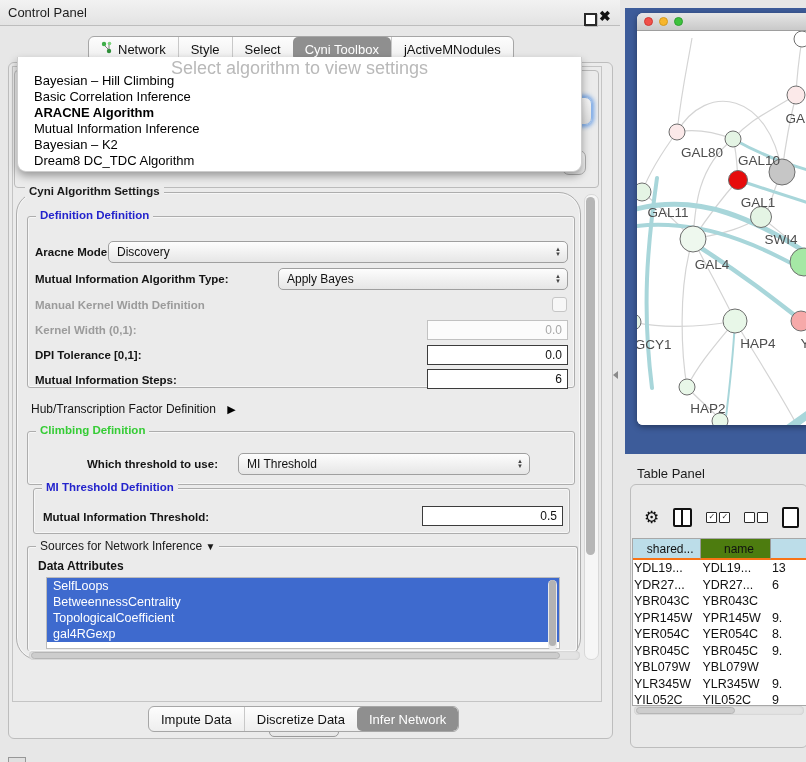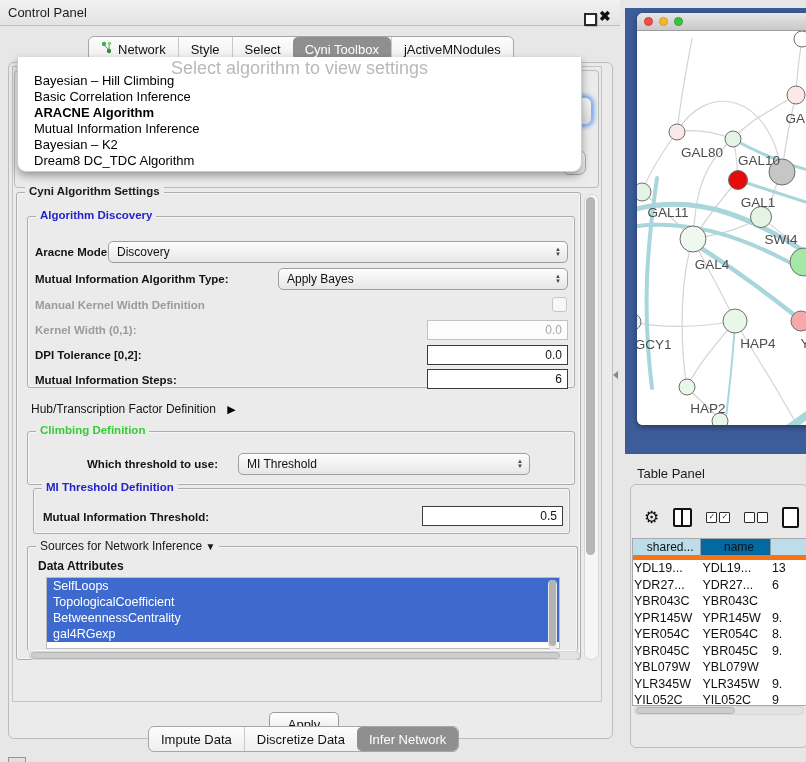--- a/index.html
+++ b/index.html
@@ -73,21 +73,21 @@
   .attr-item{height:16px;line-height:16px;font-size:12.5px;color:#fff;background:#3e6ace;padding-left:6px;}
   .list-vscroll{position:absolute;right:2px;top:2px;width:9px;height:70px;background:#e9e9e9;border-radius:5px;}
   .list-vthumb{position:absolute;left:1px;top:0;width:7px;height:66px;background:#b3b3b3;border-radius:4px;}
   .h-scroll{height:9px;border-radius:5px;background:#e3e3e3;box-shadow:inset 0 0 2px #bbb;}
   .h-thumb{height:7px;margin-top:1px;margin-left:2px;border-radius:4px;background:#cdcdcd;border:1px solid #b5b5b5;box-sizing:border-box;}
 
   .apply-btn{left:269px;top:712px;width:68px;height:23px;border:1px solid #9a9a9a;border-radius:5px;
     background:linear-gradient(#fff,#e6e6e6);font-size:13px;color:#111;
     display:flex;align-items:center;justify-content:center;}
 
-  .bottom-tabbar{left:148px;top:706px;height:24px;margin-top:20px;}
+  .bottom-tabbar{left:148px;top:706px;height:24px;}
 
   
   .blue-frame{left:625px;top:8px;width:181px;height:446px;background:#3d5c9a;}
   .mac-window{left:637px;top:13px;width:175px;height:412px;border-radius:6px;overflow:hidden;
     box-shadow:0 2px 6px rgba(0,0,0,.4);background:#fff;}
   .mac-titlebar{height:17px;background:linear-gradient(#e6e6e6,#c9c9c9);border-bottom:1px solid #9e9e9e;
     display:flex;align-items:center;padding-left:7px;}
   .light{width:9px;height:9px;border-radius:50%;margin-right:6px;box-sizing:border-box;}
   .l-red{background:#f15049;border:1px solid #ce3a34;}
   .l-yellow{background:#f7b62c;border:1px solid #d29a22;}
@@ -106,23 +106,23 @@
   .pane-icon{width:15px;height:15px;border:2px solid #111;border-radius:2px;position:relative;background:#fff;}
   .pane-icon:before{content:"";position:absolute;left:6px;top:0;width:2px;height:100%;background:#111;}
   .cb{width:9px;height:9px;border:1.5px solid #2a2a2a;border-radius:1px;font-size:8px;line-height:8px;
     color:#2a2a2a;text-align:center;background:#fff;display:inline-block;}
   .cbgroup{display:flex;gap:2px;}
   .doc-icon{width:13px;height:17px;border:2px solid #111;border-radius:2px;background:#fff;}
 
   .tp-table{left:632px;top:538px;width:174px;height:166px;background:#fff;border:1px solid #a8a8a8;overflow:hidden;}
   .tp-header{display:flex;height:21px;font-size:12px;color:#111;}
   .tp-header .hc{display:flex;align-items:center;justify-content:center;
-    border-right:1px solid #9a9a9a;border-bottom:5px solid #f97316;box-sizing:border-box;padding-left:7px;}
+    border-right:1px solid #9a9a9a;border-bottom:2px solid #f97316;box-sizing:border-box;padding-left:7px;}
   .hc.blue{background:#bcdde9;}
-  .hc.gray{background:#0369a1;}
+  .hc.gray{background:#4d7c0f;}
   .tp-row{display:flex;height:16.5px;font-size:12.5px;color:#111;}
   .tp-row .c{padding-left:1px;line-height:16.5px;white-space:nowrap;overflow:hidden;box-sizing:border-box;}
   .c1{width:76px;} .c2{width:77px;} .c3{width:40px;}
   .tp-hscroll{left:634px;top:706px;width:170px;}
   .tp-hthumb{width:58%;}
 
   .mini-square{left:8px;top:757px;width:16px;height:10px;border:1px solid #979797;background:#e0e0e0;}
 
   
   .dd-overlay{left:17px;top:57px;width:563px;height:114px;background:#fff;
@@ -173,25 +173,25 @@
 <div class="abs settings-viewport"></div>
 
 <div class="abs hidden-group1"></div>
 <div class="abs combo-fragment-blue"></div>
 <div class="abs combo-fragment-gray"></div>
 
 <div class="abs v-scroll">
   <div class="abs v-thumb"></div>
 </div>
 
-<div class="abs group" style="left:16px;top:192px;width:563px;height:466px;">
+<div class="abs group" style="left:16px;top:192px;width:563px;height:466px;border-radius:22px;">
   <span class="group-title">Cyni Algorithm Settings</span>
 
   <div class="group" style="position:absolute;left:10px;top:23px;width:546px;height:170px;">
-    <span class="group-title t-blue">Algorithm Discovery</span>
+    <span class="group-title t-blue">Definition Definition</span>
 
     <div class="abs lbl" style="left:7px;top:29px;">Aracne Mode:</div>
     <div class="abs combo" style="left:80px;top:24px;width:460px;">
       <span>Discovery</span>
       <span class="arrows">
           <span>▲</span>
           <span>▼</span>
         </span>
     </div>
 
@@ -203,21 +203,21 @@
           <span>▼</span>
         </span>
     </div>
 
     <div class="abs lbl dis" style="left:7px;top:82px;">Manual Kernel Width Definition</div>
     <div class="abs checkbox" style="left:524px;top:80px;"></div>
 
     <div class="abs lbl dis" style="left:7px;top:107px;">Kernel Width (0,1):</div>
     <div class="abs field dis" style="left:399px;top:103px;width:141px;">0.0</div>
 
-    <div class="abs lbl" style="left:7px;top:132px;">DPI Tolerance [0,2]:</div>
+    <div class="abs lbl" style="left:7px;top:132px;">DPI Tolerance [0,1]:</div>
     <div class="abs field" style="left:399px;top:128px;width:141px;">0.0</div>
 
     <div class="abs lbl" style="left:7px;top:157px;">Mutual Information Steps:</div>
     <div class="abs field" style="left:399px;top:152px;width:141px;">6</div>
   </div>
 
   <div class="abs hub-row" style="left:14px;top:209px;">
     <span>Hub/Transcription Factor Definition</span>
     <span class="tri-right" style="margin-left:8px;">▶</span>
   </div>
@@ -241,22 +241,22 @@
   </div>
 
   <div class="group" style="position:absolute;left:10px;top:353px;width:549px;height:104px;border-bottom:none;">
     <span class="group-title" style="font-weight:normal;font-size:12px;">
       <span>Sources for Network Inference</span>
       <span style="font-size:10px;">▼</span>
     </span>
     <div class="abs lbl" style="left:10px;top:12px;font-size:12px;">Data Attributes</div>
     <div class="abs attr-list" style="left:18px;top:30px;width:512px;height:70px;">
       <div class="attr-item">SelfLoops</div>
+      <div class="attr-item">BetweennessCentrality</div>
       <div class="attr-item">TopologicalCoefficient</div>
-      <div class="attr-item">BetweennessCentrality</div>
       <div class="attr-item">gal4RGexp</div>
       <div class="list-vscroll">
           <div class="list-vthumb"></div>
         </div>
     </div>
   </div>
   <div class="abs h-scroll" style="left:12px;top:458px;width:551px;">
     <div class="h-thumb" style="width:96%;"></div>
   </div>
 </div>

